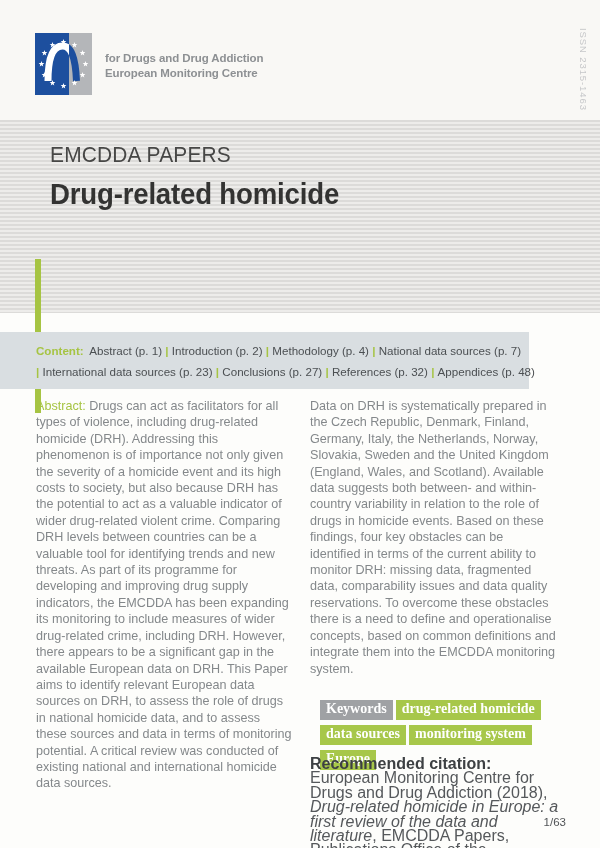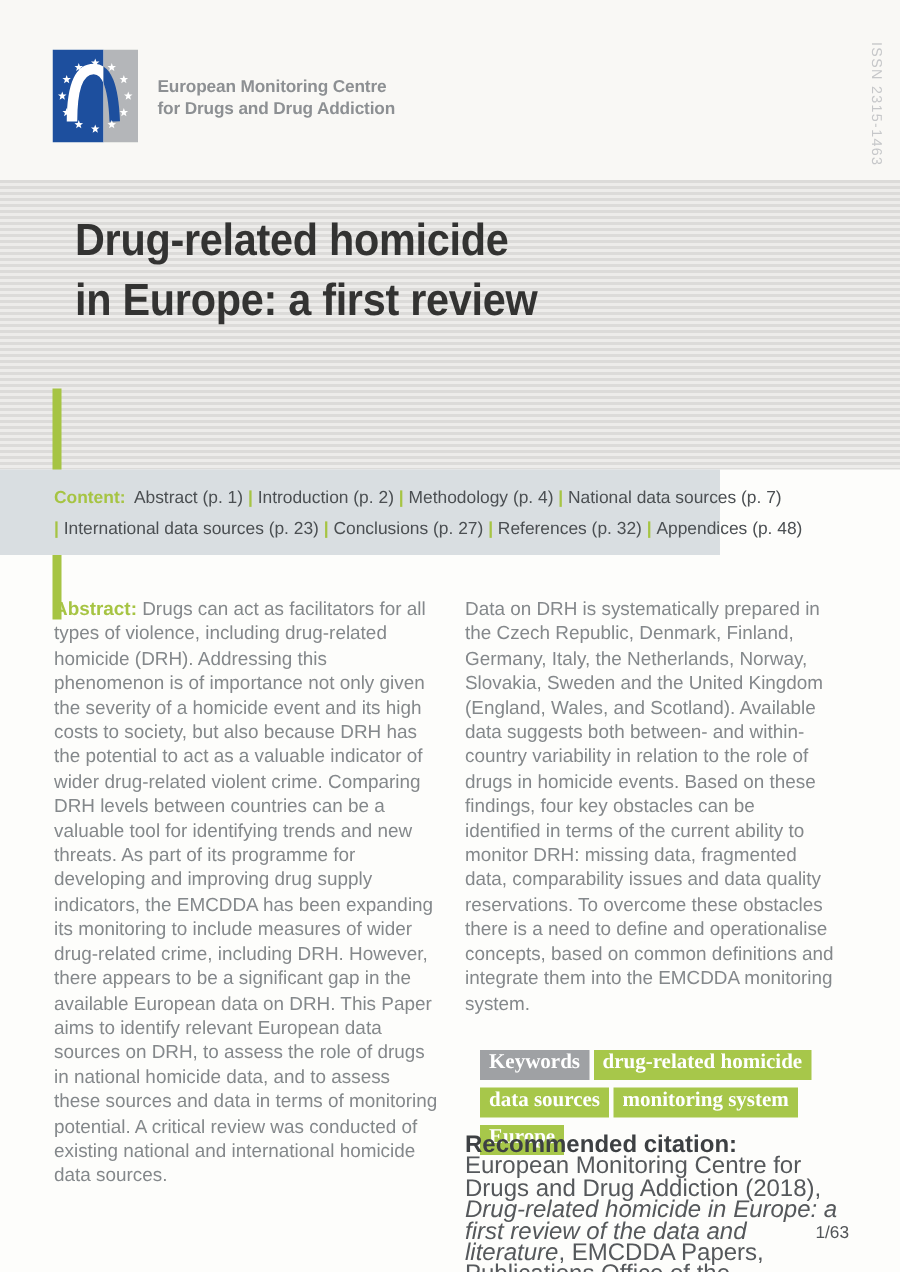--- a/index.html
+++ b/index.html
@@ -33,32 +33,32 @@
     position:absolute;top:120px;left:0;width:600px;height:193px;
     background:repeating-linear-gradient(to bottom,#dcdbd9 0 2px,#edecea 2px 4px);
   }
   .title-accent-bar{position:absolute;left:35px;top:139px;width:6px;height:154px;background:var(--accent-green);}
   .title-block{position:absolute;left:50px;top:141px;}
   .condense{display:inline-block;transform:scaleX(0.92);transform-origin:0 50%;white-space:nowrap;}
   .condense-lite{display:inline-block;transform:scaleX(0.95);transform-origin:0 50%;white-space:nowrap;}
   .series{font-size:22px;color:#474746;letter-spacing:0.2px;line-height:28px;margin-bottom:5px;}
   .title-line{font-size:30px;font-weight:bold;color:#333332;line-height:40px;letter-spacing:-0.2px;}
   
-  .content-band{position:absolute;top:313px;left:0;width:480px;height:57px;background:var(--band-bg);}
+  .content-band{position:absolute;top:332px;left:0;width:529px;height:57px;background:var(--band-bg);}
   .contents-text{
     position:absolute;left:36px;top:8px;width:545px;
     font-size:11.6px;line-height:21px;color:#4b4f52;
   }
   .contents-label{font-weight:bold;color:var(--accent-green);margin-right:3px;}
   .pipe{color:var(--accent-green);font-weight:bold;}
   
   .col{position:absolute;top:398px;font-size:12.6px;line-height:16.4px;color:#84888b;}
   .col-left{left:36px;width:256px;}
   .col-right{left:310px;width:247px;}
-  .lead-label{font-weight:bold;color:var(--accent-green);}
+  .lead-label{font-weight:normal;color:var(--accent-green);}
   
   .keywords-block{position:absolute;left:320px;top:699px;width:252px;}
   .badge{
     display:inline-block;
     font-family:"Liberation Serif","DejaVu Serif",serif;
     font-weight:bold;font-size:14px;color:#ffffff;
     padding:1px 6px 3px;margin:0 3px 4px 0;line-height:1.15;
   }
   .badge-gray{background:var(--badge-gray);}
   .badge-green{background:var(--badge-green);}
@@ -97,31 +97,31 @@
       <use href="#star" x="47.55" y="42"></use>
         <use href="#star" x="39.5" y="50.05"></use>
       <use href="#star" x="28.5" y="53"></use>
         <use href="#star" x="17.5" y="50.05"></use>
       <use href="#star" x="9.45" y="42"></use>
         <use href="#star" x="6.5" y="31"></use>
       <use href="#star" x="9.45" y="20"></use>
         <use href="#star" x="17.5" y="11.95"></use>
     </svg>
     <div class="org-name">
+      <div>for Drugs and Drug Addiction</div>
       <div>European Monitoring Centre</div>
-      <div>for Drugs and Drug Addiction</div>
     </div>
     <div class="issn">ISSN 2315-1463</div>
   </div>
 
   <div class="stripe-band">
     <div class="title-accent-bar"></div>
     <div class="title-block" style="position:absolute;left:50px;top:21px;">
+      <div class="series"><span class="condense-lite">EMCDDA PAPERS</span></div>
       <div class="title-line"><span class="condense">Drug-related homicide</span></div>
-      <div class="title-line"><span class="condense">in Europe: a first review</span></div>
     </div>
   </div>
 
   <div class="content-band">
     <div class="contents-text">
       <span class="contents-label">Content:</span>
     <span>Abstract (p. 1)</span><span class="pipe"> | </span><span>Introduction (p. 2)</span><span class="pipe"> | </span><span>Methodology (p. 4)</span><span class="pipe"> | </span><span>National data sources (p. 7)</span><br><span class="pipe">| </span><span>International data sources (p. 23)</span><span class="pipe"> | </span><span>Conclusions (p. 27)</span><span class="pipe"> | </span><span>References (p. 32)</span><span class="pipe"> | </span><span>Appendices (p. 48)</span></div>
   </div>
 
   <div class="col col-left">

